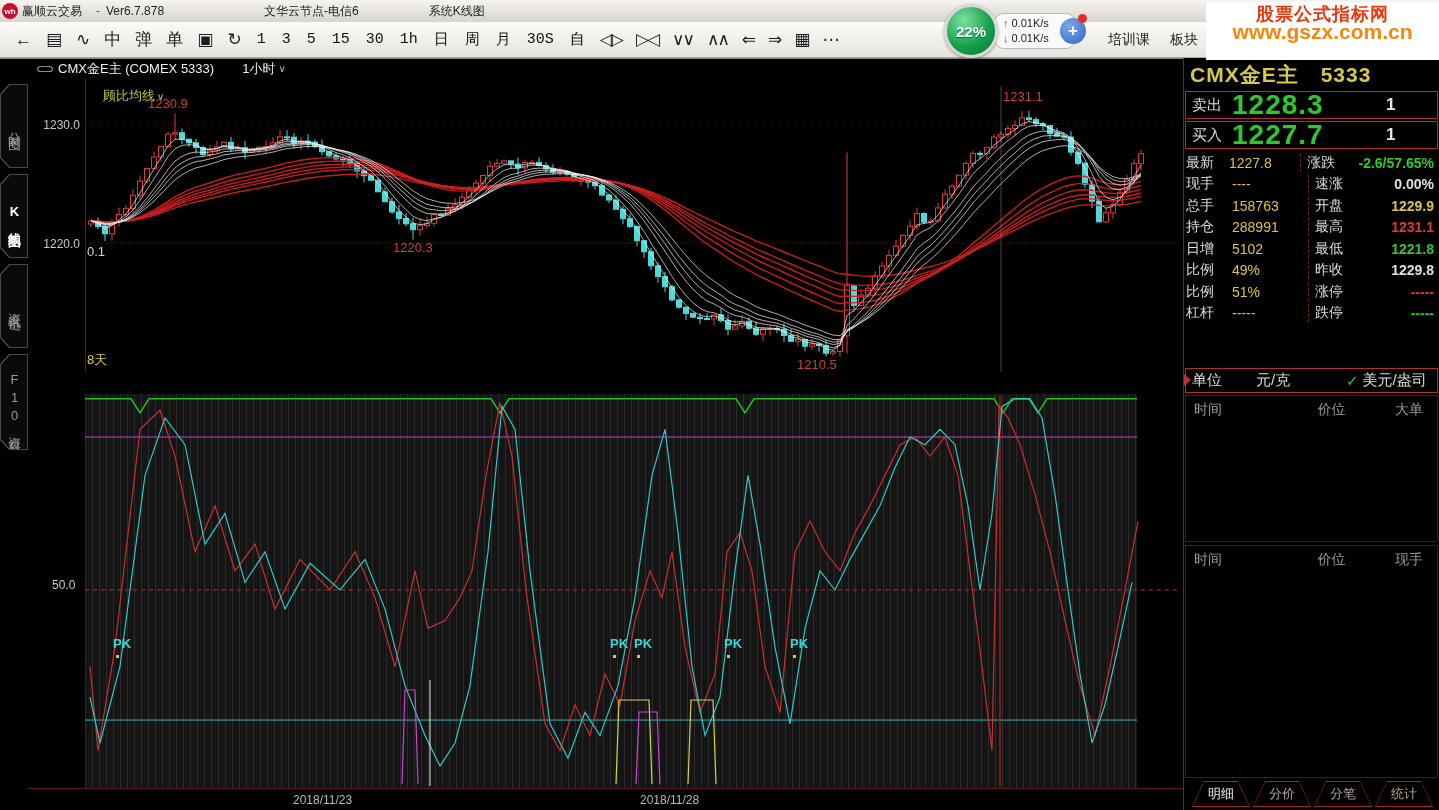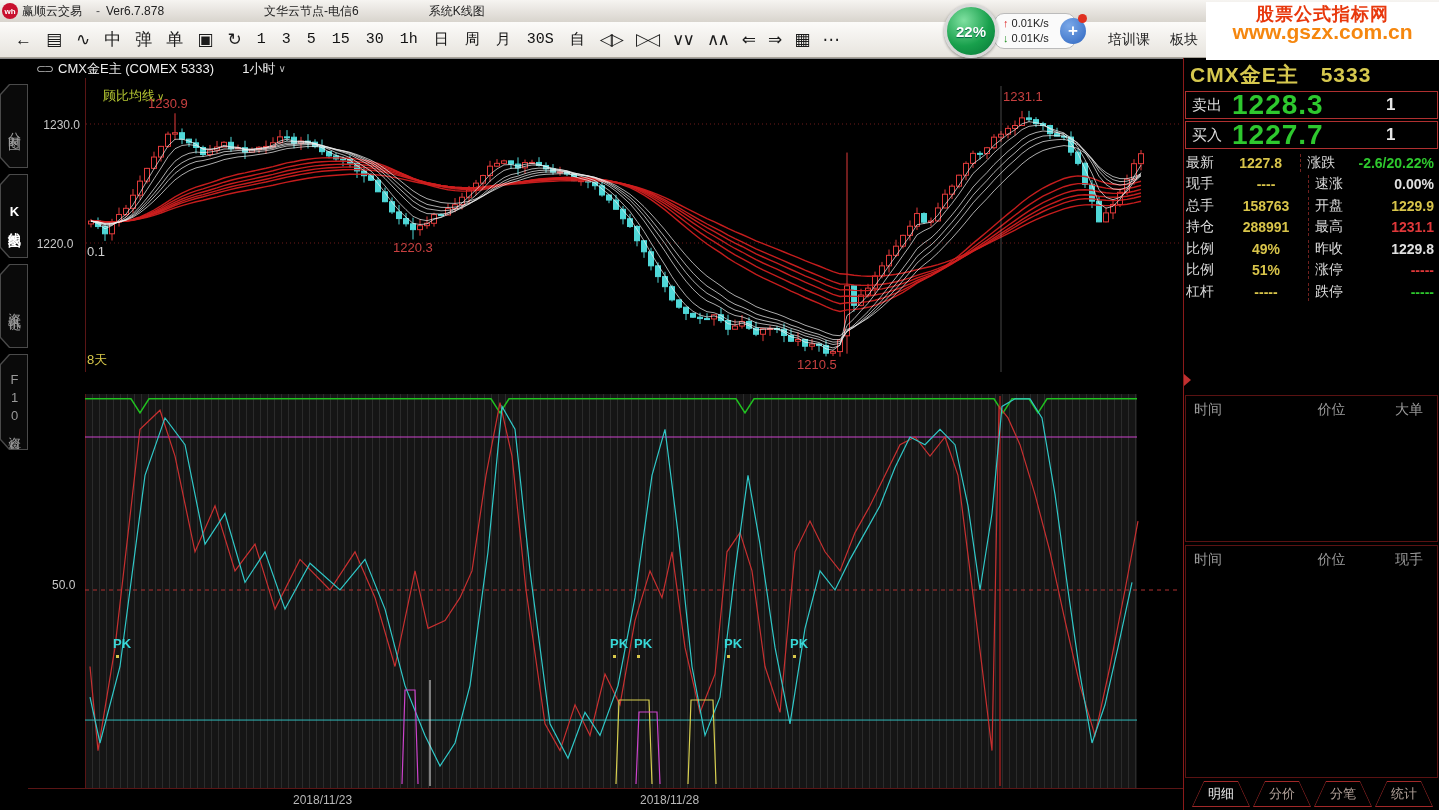--- a/index.html
+++ b/index.html
@@ -103,21 +103,21 @@
 #q-title{position:absolute;left:6px;top:3px;font-size:21px;font-weight:bold;color:#d6c84e;letter-spacing:1px}
 #q-title .code{margin-left:22px}
 .q-box{position:absolute;left:1px;width:253px;height:28px;border:1px solid #b03030;display:flex;align-items:center}
 #q-sell{top:33px}#q-buy{top:63px}
 .q-box .blab{width:46px;padding-left:6px;font-size:15px;color:#ddd}
 .q-box .bprice{width:120px;font-size:28px;font-weight:bold;color:#2ec82e;letter-spacing:1px}
 .q-box .bvol{font-size:17px;font-weight:bold;color:#e6e6e6;padding-left:34px}
 #quote-stats{position:absolute;left:2px;top:94px;width:252px}
 .qrow{display:flex;height:21.5px;align-items:center;font-size:14px}
 .qrow .ll{width:46px;color:#ddd}
-.qrow .lv{width:76px;text-align:center;font-weight:bold;padding-right:8px}
+.qrow .lv{width:76px;text-align:left;font-weight:normal;padding-right:8px}
 .qrow .rl{width:62px;color:#ddd;border-left:1px dashed #70201e;padding-left:6px;white-space:nowrap}
 .qrow .rv{flex:1;text-align:right;font-weight:bold;padding-right:4px;white-space:nowrap}
 .qrow .tri{font-size:9px;color:#999;margin-left:1px}
 #q-unit{position:absolute;left:1px;top:310px;width:253px;height:25px;border:1px solid #b03030;
   display:flex;align-items:center;font-size:15px}
 #q-unit .ul{padding-left:6px;width:70px;color:#ddd}
 #q-unit .um{width:90px;color:#ddd}
 #q-unit .chk{color:#2ec82e;font-weight:bold;margin-right:4px}
 #unit-marker{position:absolute;left:0;top:316px;width:0;height:0;border-left:7px solid #c03030;
   border-top:6px solid transparent;border-bottom:6px solid transparent;z-index:3}
@@ -559,21 +559,21 @@
           <polyline points="5,143.1 12,144.3 19,146.9 26,146.3 33,144.1 40,141.0 47,135.7 54,128.5 61,120.0 68,110.9 75,101.5 82,91.4 89,83.2 96,78.3 103,75.3 110,74.0 117,74.6 124,74.0 131,72.9 138,71.0 145,70.9 152,70.7 159,71.4 166,71.5 173,71.0 180,70.4 187,69.1 194,66.9 201,65.2 208,65.2 215,64.7 222,64.6 229,65.5 236,67.3 243,69.7 250,72.2 257,74.2 264,76.6 271,80.3 278,84.1 285,88.2 292,93.9 299,100.5 306,107.9 313,115.2 320,122.0 327,128.6 334,132.8 341,135.6 348,135.8 355,136.1 362,134.9 369,133.0 376,130.0 383,126.0 390,121.4 397,116.1 404,109.9 411,104.4 418,99.6 425,96.6 432,95.1 439,92.8 446,90.9 453,90.1 460,90.3 467,91.1 474,91.8 481,92.7 488,94.9 495,96.6 502,98.3 509,100.4 516,104.1 523,108.1 530,113.2 537,119.3 544,125.8 551,134.0 558,142.9 565,152.9 572,163.0 579,173.2 586,184.0 593,194.0 600,203.2 607,211.2 614,217.8 621,222.9 628,226.0 635,229.7 642,234.5 649,237.5 656,238.8 663,241.4 670,244.7 677,246.0 684,247.0 691,248.0 698,250.1 705,253.0 712,254.9 719,257.9 726,259.7 733,261.4 740,264.5 747,266.5 754,265.5 761,252.7 768,247.0 775,240.4 782,233.7 789,225.7 796,217.3 803,208.4 810,199.5 817,190.1 824,180.8 831,170.7 838,164.9 845,160.0 852,153.3 859,145.1 866,136.9 873,128.1 880,118.6 887,109.0 894,101.5 901,94.5 908,86.6 915,79.9 922,73.3 929,67.6 936,61.4 943,57.0 950,54.5 957,53.0 964,53.6 971,54.6 978,55.6 985,59.7 992,65.4 999,74.5 1006,85.3 1013,98.3 1020,106.5 1027,110.9 1034,111.7 1041,109.3 1048,104.1 1055,97.8" fill="none" stroke="#f0f0f0" stroke-width="0.8" opacity="0.9"></polyline>
           <polyline points="5,143.1 12,144.1 19,146.2 26,145.8 33,144.1 40,141.6 47,137.2 54,131.0 61,123.6 68,115.5 75,106.9 82,97.7 89,89.9 96,84.7 103,81.1 110,78.9 117,78.5 124,77.3 131,75.8 138,73.7 145,73.2 152,72.5 159,72.8 166,72.6 173,72.0 180,71.3 187,70.1 194,68.1 201,66.5 208,66.3 215,65.7 222,65.4 229,66.0 236,67.4 243,69.3 250,71.4 257,73.2 264,75.4 271,78.6 278,82.1 285,85.7 292,90.8 299,96.8 306,103.6 313,110.3 320,116.7 327,123.1 334,127.6 341,130.8 348,131.8 355,132.8 362,132.4 369,131.4 376,129.1 383,126.0 390,122.2 397,117.7 404,112.4 411,107.5 418,103.0 425,99.9 432,98.1 439,95.6 446,93.6 453,92.5 460,92.2 467,92.5 474,92.8 481,93.4 488,95.1 495,96.4 502,97.8 509,99.6 516,102.8 523,106.3 530,110.8 537,116.3 544,122.1 551,129.5 558,137.6 565,146.7 572,156.1 579,165.7 586,175.9 593,185.6 600,194.7 607,202.8 614,209.6 621,215.3 628,219.2 635,223.5 642,228.5 649,232.1 656,234.1 663,237.1 670,240.6 677,242.4 684,243.9 691,245.2 698,247.5 705,250.3 712,252.4 719,255.2 726,257.2 733,259.1 740,262.0 747,264.1 754,263.7 761,253.6 768,248.8 775,243.0 782,237.0 789,229.9 796,222.3 803,214.1 810,205.8 817,197.0 824,188.1 831,178.5 838,172.3 845,167.0 852,160.2 859,152.2 866,144.2 873,135.7 880,126.5 887,117.2 894,109.6 901,102.4 908,94.5 915,87.6 922,80.8 929,74.8 936,68.4 943,63.5 950,60.3 957,58.0 964,57.6 971,57.7 978,57.9 985,60.9 992,65.3 999,72.8 1006,81.9 1013,93.2 1020,100.8 1027,105.5 1034,107.1 1041,106.0 1048,102.3 1055,97.5" fill="none" stroke="#f0f0f0" stroke-width="0.8" opacity="0.9"></polyline>
           <polyline points="5,143.1 12,143.9 19,145.8 26,145.5 33,144.1 40,142.0 47,138.2 54,132.8 61,126.3 68,119.0 75,111.2 82,102.7 89,95.4 96,90.1 103,86.2 110,83.6 117,82.5 124,80.9 131,79.1 138,76.8 145,75.9 152,74.9 159,74.8 166,74.3 173,73.5 180,72.7 187,71.5 194,69.6 201,68.0 208,67.6 215,66.9 222,66.5 229,66.8 236,67.8 243,69.4 250,71.2 257,72.7 264,74.6 271,77.5 278,80.6 285,83.9 292,88.5 299,93.9 306,100.1 313,106.3 320,112.4 327,118.4 334,122.9 341,126.4 348,127.9 355,129.3 362,129.5 369,129.1 376,127.6 383,125.2 390,122.1 397,118.3 404,113.7 411,109.3 418,105.3 425,102.3 432,100.4 439,97.9 446,95.9 453,94.6 460,94.0 467,94.0 474,94.0 481,94.3 488,95.6 495,96.7 502,97.8 509,99.3 516,102.1 523,105.1 530,109.2 537,114.0 544,119.3 551,126.0 558,133.4 565,141.7 572,150.5 579,159.4 586,169.0 593,178.3 600,187.1 607,195.1 614,202.1 621,208.1 628,212.5 635,217.1 642,222.4 649,226.3 656,229.0 663,232.2 670,235.9 677,238.2 684,240.1 691,241.8 698,244.2 705,247.2 712,249.4 719,252.3 726,254.4 733,256.4 740,259.3 747,261.5 754,261.6 761,253.3 768,249.3 775,244.3 782,239.1 789,232.8 796,225.8 803,218.4 810,210.7 817,202.5 824,194.1 831,185.1 838,178.8 845,173.3 852,166.6 859,158.9 866,151.1 873,142.8 880,134.0 887,124.9 894,117.3 901,110.0 908,102.2 915,95.1 922,88.2 929,82.0 936,75.5 943,70.3 950,66.5 957,63.6 964,62.4 971,61.7 978,61.3 985,63.3 992,66.7 999,72.8 1006,80.5 1013,90.3 1020,97.1 1027,101.7 1034,103.6 1041,103.2 1048,100.5 1055,96.7" fill="none" stroke="#f0f0f0" stroke-width="0.8" opacity="0.9"></polyline>
           <polyline points="5,143.1 12,143.8 19,145.3 26,145.1 33,144.1 40,142.3 47,139.2 54,134.7 61,129.2 68,122.9 75,116.1 82,108.6 89,101.9 96,96.8 103,92.8 110,89.9 117,88.2 124,86.2 131,84.0 138,81.6 145,80.2 152,78.9 159,78.3 166,77.5 173,76.4 180,75.4 187,74.1 194,72.2 201,70.6 208,69.9 215,69.1 222,68.4 229,68.5 236,69.1 243,70.2 250,71.5 257,72.8 264,74.3 271,76.6 278,79.3 285,82.2 292,86.1 299,90.8 306,96.2 313,101.7 320,107.3 327,112.8 334,117.2 341,120.7 348,122.7 355,124.5 362,125.2 369,125.4 376,124.6 383,123.1 390,120.8 397,117.9 404,114.2 411,110.6 418,107.1 425,104.5 432,102.7 439,100.4 446,98.4 453,97.0 460,96.3 467,96.0 474,95.7 481,95.8 488,96.6 495,97.4 502,98.2 509,99.4 516,101.6 523,104.2 530,107.5 537,111.7 544,116.3 551,122.1 558,128.6 565,136.0 572,143.8 579,151.9 586,160.7 593,169.2 600,177.5 607,185.2 614,192.1 621,198.2 628,203.1 635,208.0 642,213.4 649,217.7 656,220.9 663,224.6 670,228.6 677,231.3 684,233.7 691,235.9 698,238.6 705,241.7 712,244.2 719,247.2 726,249.5 733,251.8 740,254.7 747,257.1 754,257.7 761,251.5 768,248.4 775,244.5 782,240.2 789,234.9 796,229.1 803,222.6 810,215.8 817,208.5 824,200.9 831,192.8 838,186.7 845,181.2 852,174.8 859,167.5 866,160.1 873,152.2 880,143.9 887,135.3 894,127.8 901,120.6 908,112.9 915,105.8 922,98.9 929,92.5 936,85.9 943,80.4 950,76.0 957,72.5 964,70.4 971,68.8 978,67.6 985,68.4 992,70.5 999,75.0 1006,81.0 1013,88.9 1020,94.6 1027,98.6 1034,100.6 1041,100.7 1048,98.8 1055,95.9" fill="none" stroke="#f0f0f0" stroke-width="0.8" opacity="0.9"></polyline>
           <line x1="915" y1="8" x2="915" y2="294" stroke="#aaa" stroke-width="0.6" opacity="0.7"></line>
         </svg>
     </div>
     <div id="gubi"><span>顾比均线</span><span class="dd">∨</span></div>
     <div id="ylabs">
         <div class="ylab" style="left: 2px; top: 40px;">1230.0</div>
-        <div class="ylab" style="left: 2px; top: 159px; text-align: center;">1220.0</div>
+        <div class="ylab" style="left: 2px; top: 159px;">1220.0</div>
       </div>
     <div id="klabs">
         <div class="klab" style="left: 120px; top: 18px;">1230.9</div>
         <div class="klab" style="left: 975px; top: 11px;">1231.1</div>
         <div class="klab" style="left: 365px; top: 162px;">1220.3</div>
         <div class="klab" style="left: 769px; top: 279px;">1210.5</div>
       </div>
     <div id="clip-label">0.1</div>
     <div id="days-label">8天</div>
   </div>
@@ -625,60 +625,72 @@
     <div class="q-box" id="q-buy">
       <span class="blab">买入</span>
       <span class="bprice">1227.7</span>
       <span class="bvol">1</span>
     </div>
     <div id="quote-stats">
         <div class="qrow">
           <span class="ll">最新</span>
           <span class="lv" style="color: rgb(216, 196, 74);">1227.8</span>
           <span class="rl">涨跌</span>
-          <span class="rv" style="color: rgb(46, 200, 46);">-2.6/20.22%</span>
+          <span class="rv" style="color: rgb(46, 200, 46);">-2.6/57.65%</span>
         </div>
         <div class="qrow">
           <span class="ll">现手</span>
           <span class="lv" style="color: rgb(216, 196, 74);">----</span>
           <span class="rl">速涨</span>
           <span class="rv" style="color: rgb(224, 224, 224);">0.00%</span>
         </div>
         <div class="qrow">
           <span class="ll">总手</span>
           <span class="lv" style="color: rgb(216, 196, 74);">158763</span>
           <span class="rl">开盘</span>
           <span class="rv" style="color: rgb(216, 196, 74);">1229.9</span>
         </div>
         <div class="qrow">
           <span class="ll">持仓</span>
           <span class="lv" style="color: rgb(216, 196, 74);">288991</span>
           <span class="rl">最高</span>
           <span class="rv" style="color: rgb(224, 56, 58);">1231.1</span>
         </div>
         <div class="qrow">
+          <span class="ll">日增</span>
+          <span class="lv" style="color: rgb(216, 196, 74);">5102</span>
+          <span class="rl">最低</span>
+          <span class="rv" style="color: rgb(46, 200, 46);">1221.8</span>
+        </div>
+        <div class="qrow">
           <span class="ll">比例</span>
           <span class="lv" style="color: rgb(216, 196, 74);">49%</span>
           <span class="rl">昨收</span>
           <span class="rv" style="color: rgb(224, 224, 224);">1229.8</span>
         </div>
         <div class="qrow">
           <span class="ll">比例</span>
           <span class="lv" style="color: rgb(216, 196, 74);">51%</span>
           <span class="rl">涨停</span>
           <span class="rv" style="color: rgb(224, 56, 58);">-----</span>
         </div>
         <div class="qrow">
           <span class="ll">杠杆</span>
           <span class="lv" style="color: rgb(216, 196, 74);">-----</span>
           <span class="rl">跌停</span>
           <span class="rv" style="color: rgb(46, 200, 46);">-----</span>
         </div>
       </div>
     <div id="unit-marker"></div>
+    <div id="q-unit">
+      <span class="ul">单位</span>
+      <span class="um">元/克</span>
+      <span class="chk">✓</span>
+      <span>美元/盎司</span>
+    </div>
     <div class="q-list" id="q-list1">
       <div class="hdr">
         <span class="h0">时间</span>
         <span class="h1">价位</span>
         <span class="h2">大单</span>
       </div>
     </div>
     <div class="q-list" id="q-list2">
       <div class="hdr">
         <span class="h0">时间</span>

